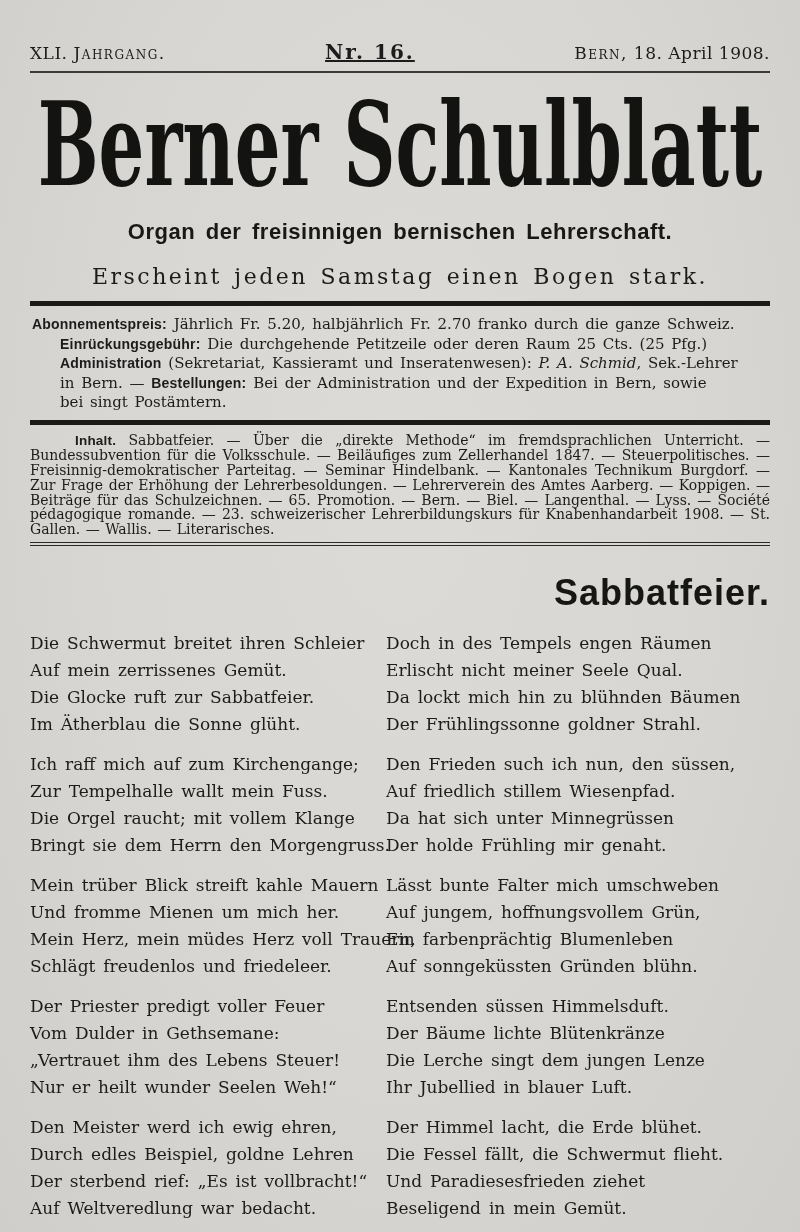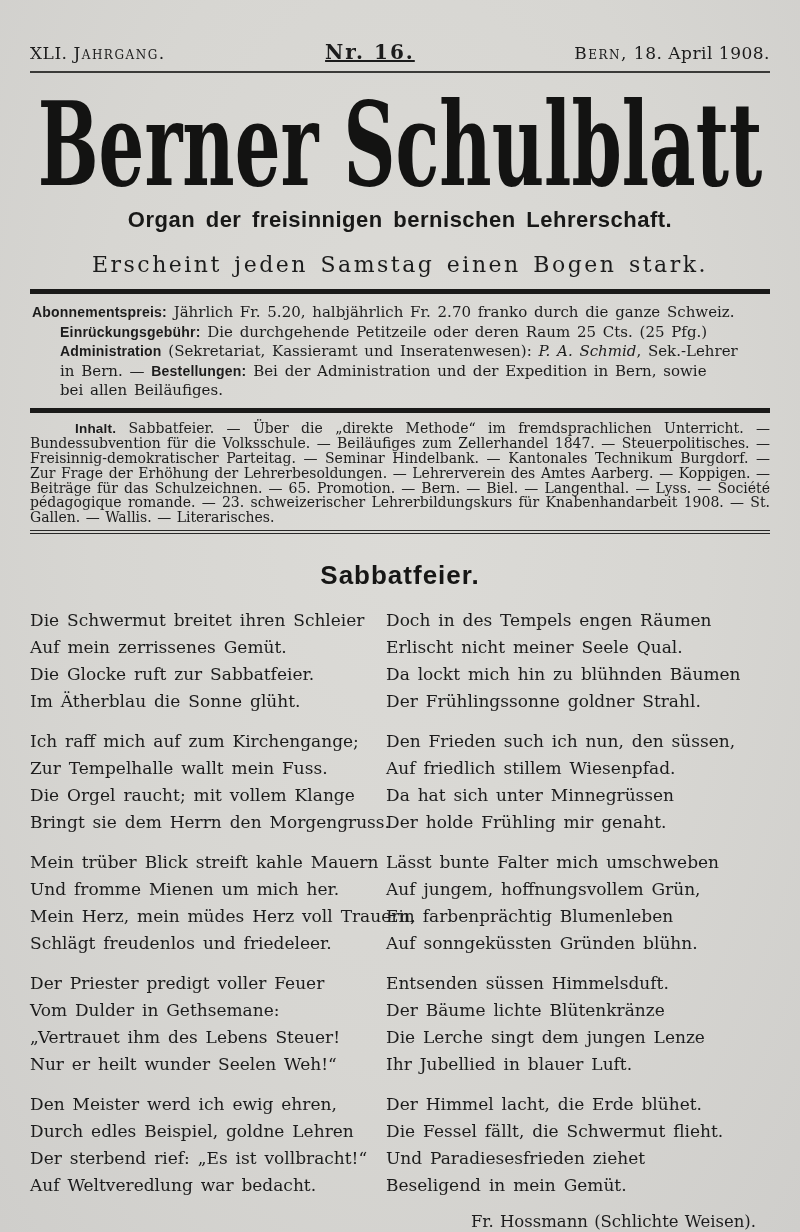--- a/index.html
+++ b/index.html
@@ -31,21 +31,21 @@
     display: flex; align-items: center; justify-content: center;
     overflow: visible;
   }
   .masthead-text {
     display: inline-block; white-space: nowrap;
     font-family: "DejaVu Serif", serif; font-weight: bold;
     font-size: 72px; letter-spacing: 0px; color: #131312;
     transform: scaleY(1.62); transform-origin: 50% 55%;
   }
   .subtitle {
-    text-align: center;
+    margin-top: 12px; text-align: center;
     font-family: "Liberation Sans", sans-serif; font-weight: bold;
     font-size: 22px; letter-spacing: 0.5px; word-spacing: 4px; color: #181817;
   }
   .tagline {
     margin-top: 19px; text-align: center;
     font-size: 22px; letter-spacing: 2.5px; word-spacing: 3px;
   }
 
   
   .rule-oxford { margin-top: 12px; height: 2px; border-top: 4px solid #1a1a19; border-bottom: 1px solid #1a1a19; }
@@ -61,23 +61,23 @@
   
   .toc { margin-top: 8px; }
   .toc p {
     margin: 0; font-size: 14px; line-height: 14.8px;
     text-align: justify; text-indent: 45px; word-spacing: 1px;
   }
   .toc .lbl { font-size: 13.5px; }
 
   
   .article-title {
-    margin: 26px 0 0 0; text-align: center;
+    margin: 26px 0 0 0; text-align: right;
     font-family: "Liberation Sans", sans-serif; font-weight: bold;
-    font-size: 26px; letter-spacing: 1px; color: #161615;
+    font-size: 36px; letter-spacing: 1px; color: #161615;
   }
   .poem { margin-top: 16px; font-size: 17px; }
   .stanza { display: flex; margin-bottom: 13px; }
   .col-left { width: 356px; flex: 0 0 356px; }
   .col-right { flex: 1; }
   .pline { line-height: 27px; white-space: nowrap; word-spacing: 2.5px; }
   .signature { margin-top: 2px; text-align: right; padding-right: 14px; font-size: 16.5px; word-spacing: 1px; }
 </style>
 </head>
 <body>
@@ -99,21 +99,21 @@
   <div class="subtitle">Organ der freisinnigen bernischen Lehrerschaft.</div>
   <div class="tagline">Erscheint jeden Samstag einen Bogen stark.</div>
 
   <div class="rule-oxford"></div>
 
   <section class="imprint">
     <p class="imp-line first"><span class="lbl">Abonnementspreis:</span><span> Jährlich Fr. 5.20, halbjährlich Fr. 2.70 franko durch die ganze Schweiz.</span></p>
     <p class="imp-line"><span class="lbl">Einrückungsgebühr:</span><span> Die durchgehende Petitzeile oder deren Raum 25 Cts. (25 Pfg.)</span></p>
     <p class="imp-line"><span class="lbl">Administration</span><span> (Sekretariat, Kassieramt und Inseratenwesen): </span><i>P. A. Schmid</i><span>, Sek.-Lehrer</span></p>
     <p class="imp-line"><span>in Bern. — </span><span class="lbl">Bestellungen:</span><span> Bei der Administration und der Expedition in Bern, sowie</span></p>
-    <p class="imp-line"><span>bei allen Beiläufiges.</span></p>
+    <p class="imp-line"><span>bei singt Postämtern.</span></p>
   </section>
 
   <div class="rule-oxford-rev"></div>
 
   <section class="toc">
     <p><span class="lbl">Inhalt.</span><span>  Sabbatfeier. — Über die „direkte Methode“ im fremdsprachlichen Unterricht. — Bundessubvention für die Volksschule. — Beiläufiges zum Zellerhandel 1847. — Steuerpolitisches. — Freisinnig-demokratischer Parteitag. — Seminar Hindelbank. — Kantonales Technikum Burgdorf. — Zur Frage der Erhöhung der Lehrerbesoldungen. — Lehrerverein des Amtes Aarberg. — Koppigen. — Beiträge für das Schulzeichnen. — 65. Promotion. — Bern. — Biel. — Langenthal. — Lyss. — Société pédagogique romande. — 23. schweizerischer Lehrerbildungskurs für Knabenhandarbeit 1908. — St. Gallen. — Wallis. — Literarisches.</span></p>
   </section>
 
   <div class="rule-double-thin"></div>
 

